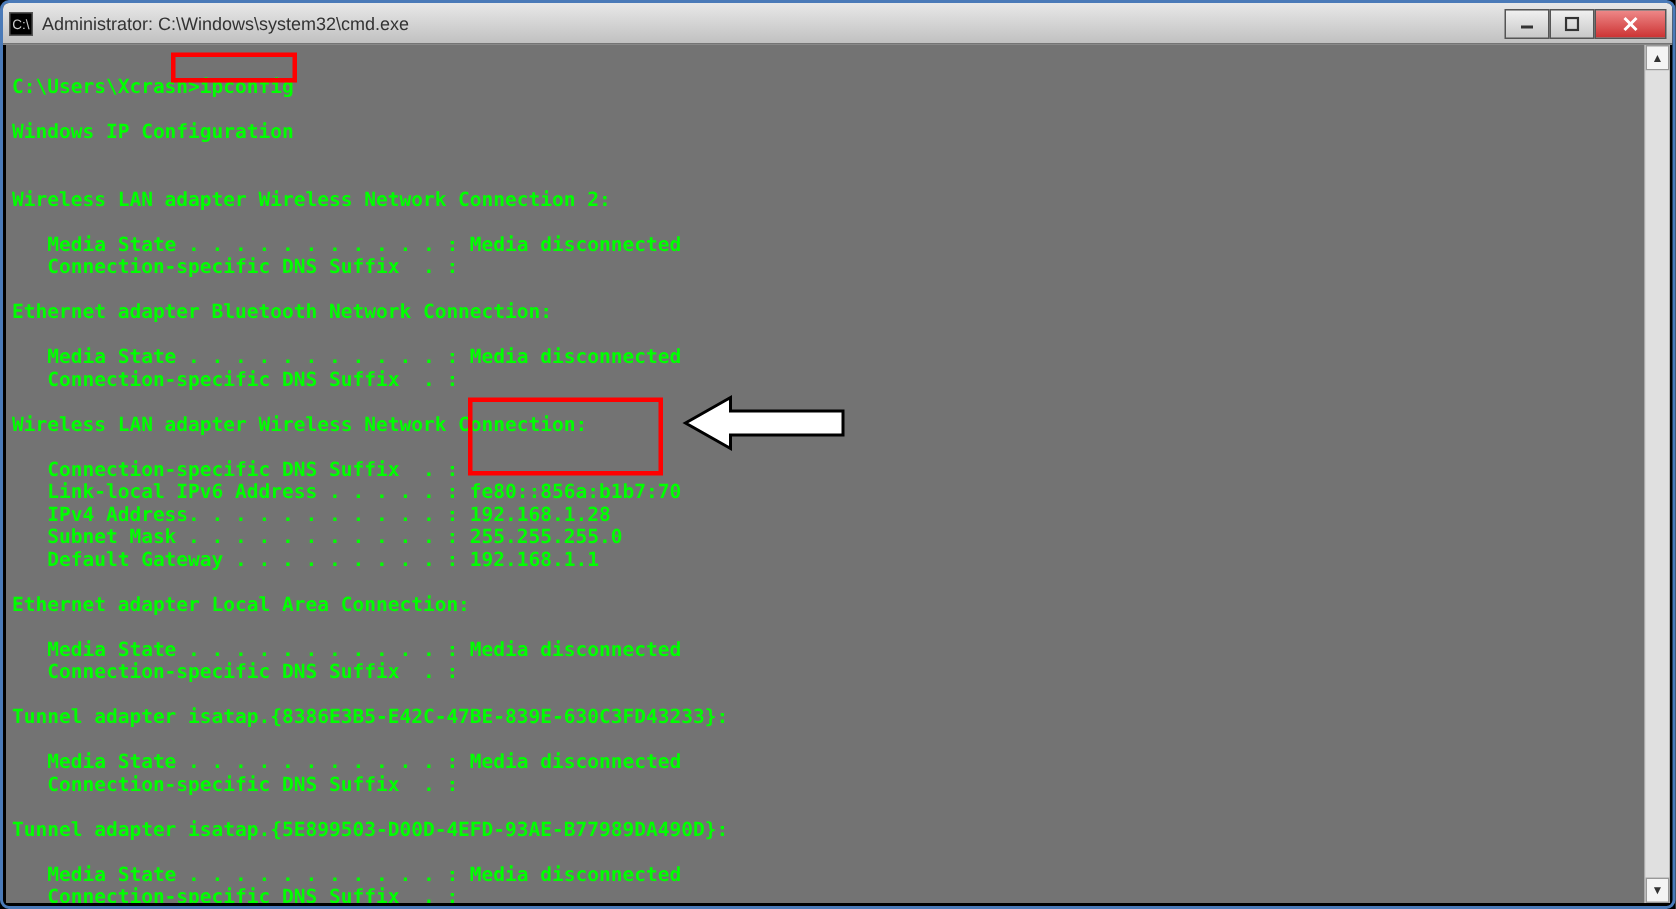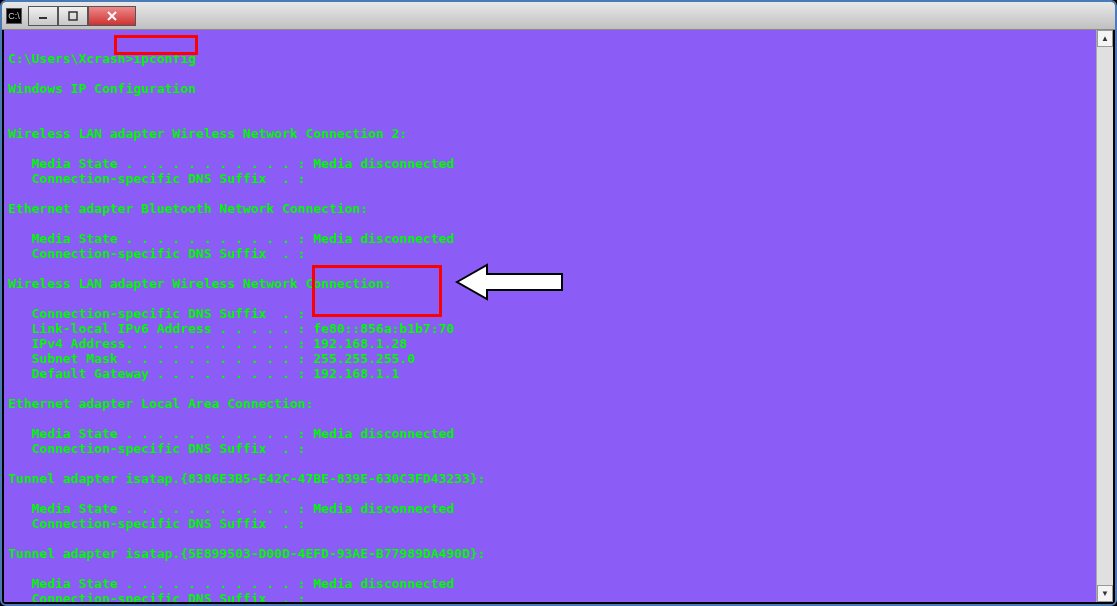--- a/index.html
+++ b/index.html
@@ -46,21 +46,21 @@
     align-items:center;
     justify-content:center;
     border:1px solid #555;
     font-size:11px;
   }
   .btn-min, .btn-max { background: linear-gradient(#f0f0f0,#c8c8c8); }
   .btn-close { width:48px; background: linear-gradient(#e88,#c33);}
   .terminal {
     position:absolute;
     top:28px; left:2px; right:2px; bottom:2px;
-    background:#8b5cf6;
+    background:#737373;
     color:#0f0;
     font-family: "Lucida Console","Consolas",monospace;
     font-size:13px;
     font-weight:bold;
     line-height:15px;
     padding:6px 4px;
     white-space:pre;
     overflow:hidden;
   }
   .scrollbar {
@@ -83,20 +83,21 @@
   .arrow-annot {
     position:absolute;
     pointer-events:none;
   }
 </style>
 </head>
 <body>
 
 <div class="titlebar">
   <div class="titlebar-icon">C:\</div>
+  <div class="titlebar-text">Administrator: C:\Windows\system32\cmd.exe</div>
   <div class="win-btns">
     <div class="win-btn btn-min">
       <svg width="10" height="10">
           <line x1="1" y1="7" x2="9" y2="7" stroke="#333" stroke-width="2"></line>
         </svg>
     </div>
     <div class="win-btn btn-max">
       <svg width="10" height="10">
           <rect x="1" y="1" width="8" height="8" fill="none" stroke="#333" stroke-width="1.5"></rect>
         </svg>

